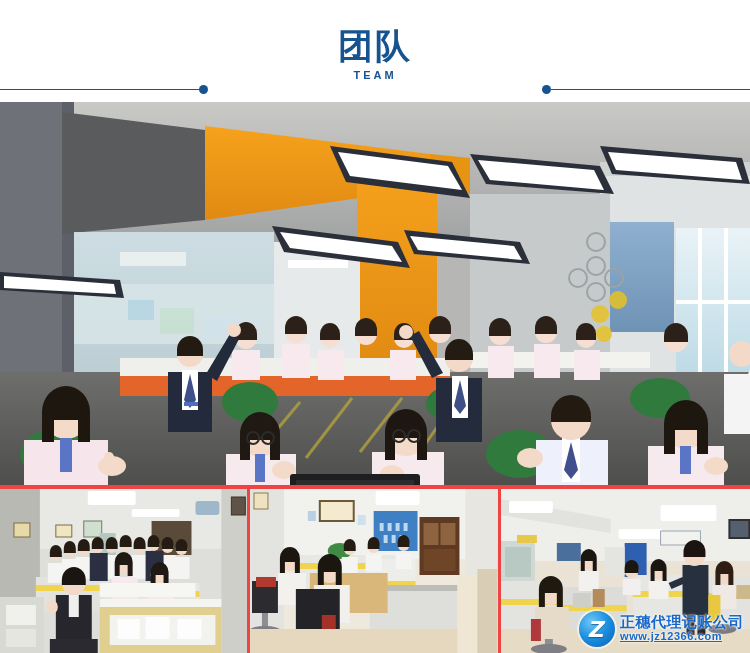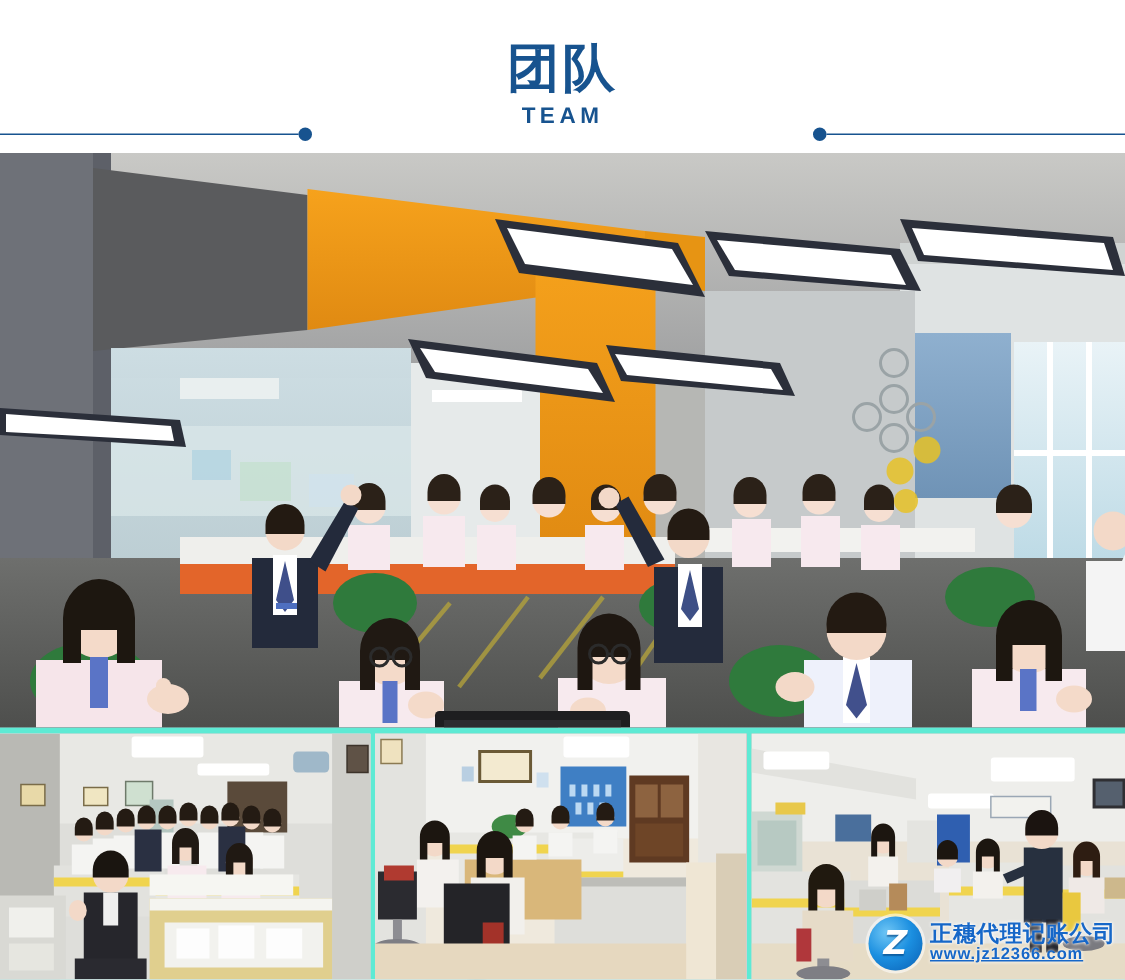--- a/index.html
+++ b/index.html
@@ -2,38 +2,38 @@
 <html><head>
 <meta charset="utf-8">
 <style>
   * { margin:0; padding:0; box-sizing:border-box; }
   html, body {
     width:750px; height:653px;
     background:#ffffff;
     font-family:"Liberation Sans", sans-serif;
     overflow:hidden;
   }
-  .page { position:relative; width:750px; height:653px; background:#5eead4; }
+  .page { position:relative; width:750px; height:653px; background:#ef4444; }
 
   
   .top-rule { position:absolute; top:0; left:0; width:750px; height:1px;
               background:#dfe4ea; }
 
   
   .header { position:relative; height:102px; width:750px; background:#fff; }
   .title-block { position:absolute; left:0; right:0; top:26px; text-align:center; }
   .title-cn {
     font-family:"DejaVu Sans","Liberation Sans", sans-serif;
     font-size:35px; line-height:40px; font-weight:700;
     color:#17538f; letter-spacing:2px;
   }
   .title-en {
     margin-top:3px;
     font-family:"Liberation Sans", sans-serif;
-    font-size:15px; font-weight:700; letter-spacing:3px;
+    font-size:11px; font-weight:700; letter-spacing:3px;
     color:#17538f;
   }
   .deco-left, .deco-right {
     position:absolute; top:85px; height:9px;
     display:flex; align-items:center;
   }
   .deco-left  { left:0;  width:208px; }
   .deco-right { right:0; width:208px; justify-content:flex-end; }
   .deco-line { height:1px; background:#17538f; flex:1 1 auto; }
   .deco-dot  { width:9px; height:9px; border-radius:50%; background:#17538f; flex:0 0 auto; }

